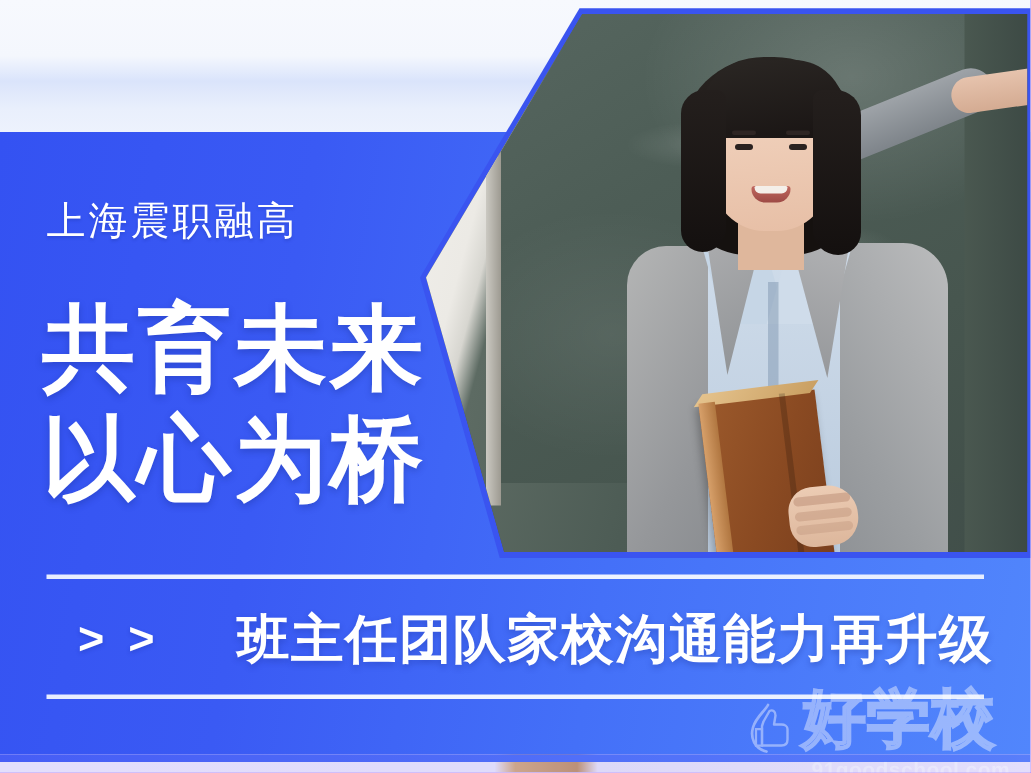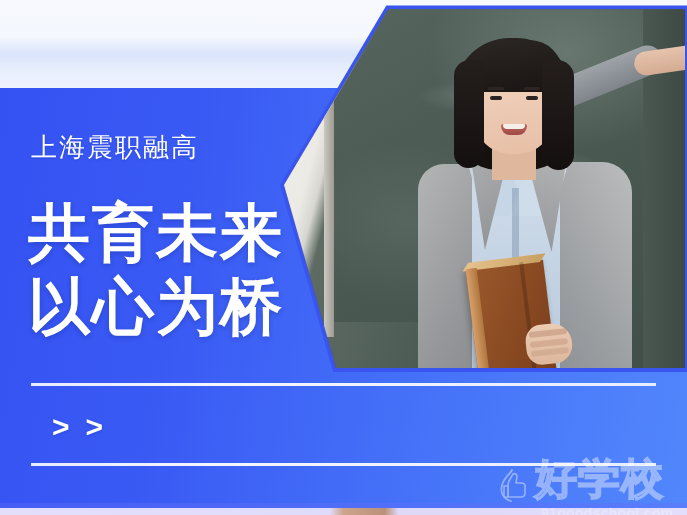--- a/index.html
+++ b/index.html
@@ -390,20 +390,21 @@
 
   <div class="kicker">上海震职融高</div>
 
   <div class="headline">
     <div>共育未来</div>
     <div>以心为桥</div>
   </div>
 
   <div class="rule top"></div>
   <div class="chevrons">&gt;&gt;</div>
+  <div class="subhead">班主任团队家校沟通能力再升级</div>
   <div class="rule bot"></div>
 
   <div class="watermark">
     <svg class="wm-thumb" viewBox="0 0 34 36">
       <path d="M12 33 C4 31, 1 24, 3 17 C5 10, 11 6, 13 2" fill="none" stroke="#ffffff" stroke-width="1.8" stroke-linecap="round"></path>
       <path d="M9 16 L9 29 L22 29 C25 29, 26 27, 26 25 L26 18 C26 16, 24 15, 22 15 L17 15 L18 9 C18 6, 16 5, 14 6 L10 13 Z" fill="none" stroke="#ffffff" stroke-width="1.6" stroke-linejoin="round"></path>
       <path d="M5 18 L9 18 L9 29 L5 29 Z" fill="none" stroke="#ffffff" stroke-width="1.5"></path>
     </svg>
     <div class="wm-text">好学校</div>
     <div class="wm-url">91goodschool.com</div>

